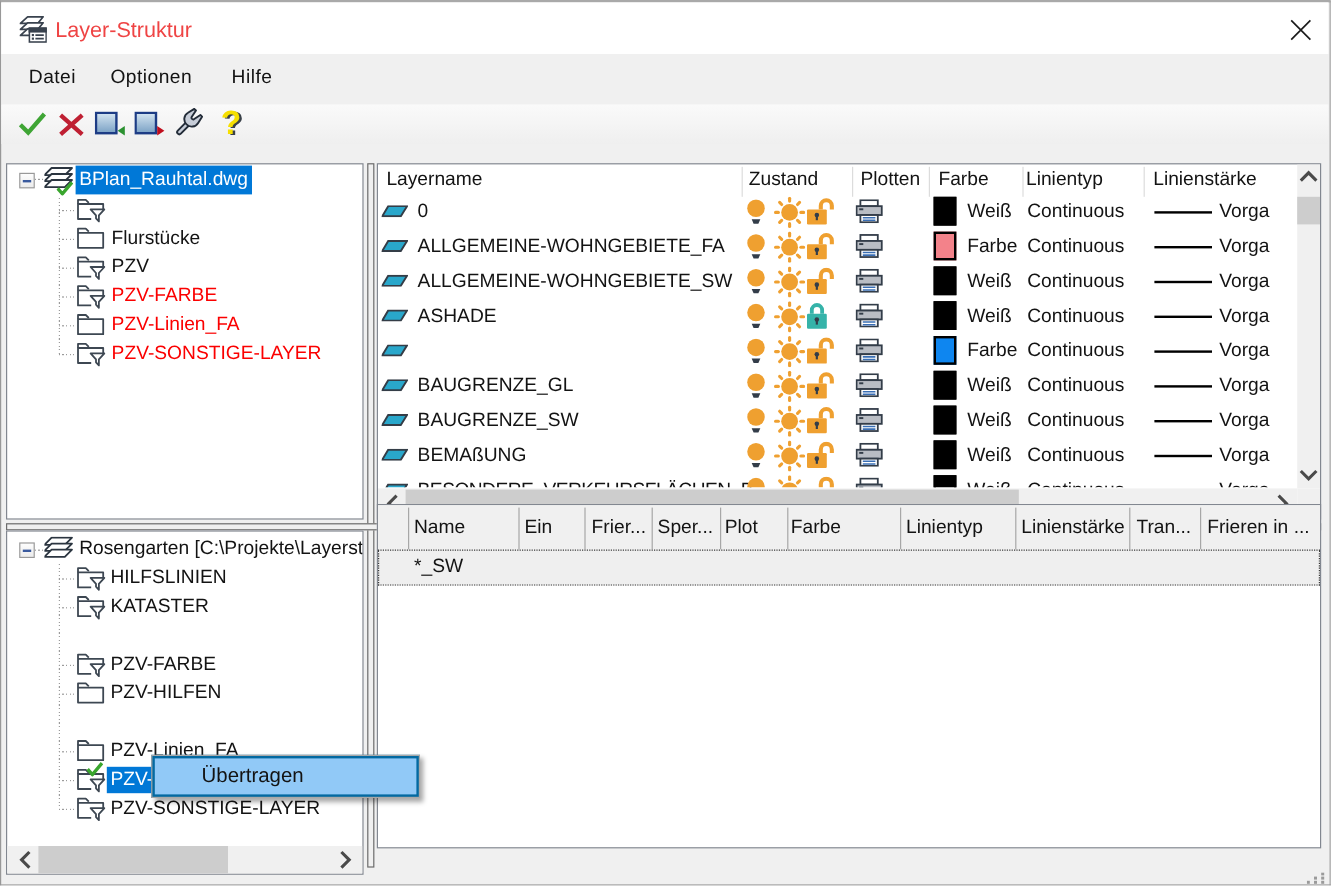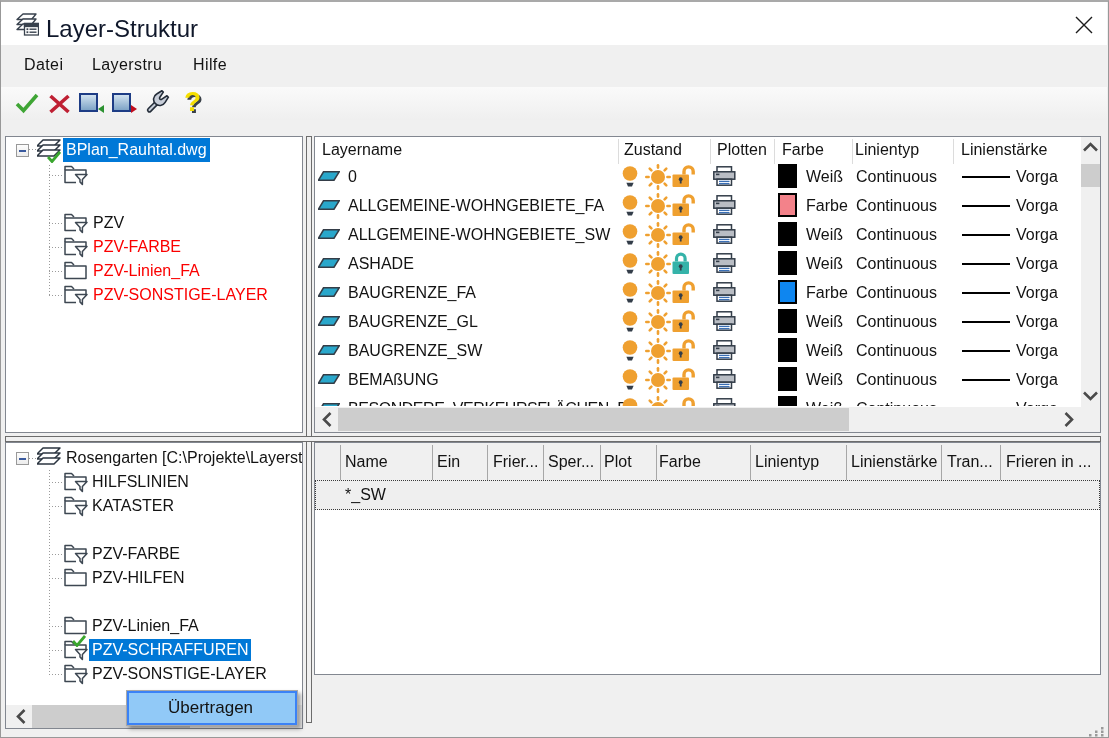--- a/index.html
+++ b/index.html
@@ -1,20 +1,20 @@
 <!DOCTYPE html>
 <html><head><meta charset="utf-8">
 <style>
 *{margin:0;padding:0;box-sizing:border-box}
 html,body{width:1109px;height:738px;overflow:hidden}
 body{font-family:"Liberation Sans",sans-serif;background:#f0f0f0;position:relative;color:#131313}
 .abs{position:absolute}
 #win{position:absolute;left:0;top:0;width:1109px;height:738px;border:1px solid #989898;border-top:2px solid #a9a9a9;background:#f0f0f0}
 #titlebar{position:absolute;left:1px;top:2px;width:1106px;height:43px;background:#fff}
-#title{position:absolute;left:45px;top:13px;font-size:24px;color:#0f172a}
+#title{position:absolute;left:45px;top:13px;font-size:18px;color:#ef4444}
 #menubar{position:absolute;left:1px;top:45px;width:1106px;height:42px;background:#f0f0f0;font-size:16px}
 .mi{position:absolute;top:11px;letter-spacing:0.4px}
 #toolbar{position:absolute;left:1px;top:87px;width:1106px;height:33px;background:linear-gradient(#fafafa,#efefef)}
 .panel{position:absolute;background:#fff;border:1px solid #828790}
 .split{position:absolute;background:#f0f0f0;border:1px solid #6c6c6c}
 .tree{font-size:16px;white-space:nowrap}
 .trow{position:absolute;height:24px;line-height:24px}
 .red{color:#fb0000}
 .sel{background:#0078d7;color:#fff}
 .hdot{position:absolute;height:1px;background-image:repeating-linear-gradient(to right,#9b9b9b 0 1px,transparent 1px 3px)}
@@ -44,21 +44,21 @@
     <rect x="10.5" y="18.3" width="1.8" height="1.8" fill="#39424e"></rect>
     <line x1="13.5" y1="19.2" x2="20.5" y2="19.2" stroke="#39424e" stroke-width="1.4"></line>
   </svg>
   <div id="title">Layer-Struktur</div>
   <svg class="abs" style="left:1074px;top:14px" width="18" height="18" viewBox="0 0 18 18">
     <path d="M1,1 L17,17 M17,1 L1,17" stroke="#1b1b1b" stroke-width="1.4"></path>
   </svg>
 </div>
 <div id="menubar">
   <span class="mi" style="left:23px">Datei</span>
-  <span class="mi" style="left:91px">Layerstru</span>
+  <span class="mi" style="left:91px">Optionen</span>
   <span class="mi" style="left:192px">Hilfe</span>
 </div>
 <div id="toolbar">
   <svg class="abs" style="left:14px;top:6px" width="24" height="21" viewBox="0 0 24 21">
     <polyline points="2,11 8.5,17.5 22,2" fill="none" stroke="#3fa535" stroke-width="3.6"></polyline>
   </svg>
   <svg class="abs" style="left:47px;top:7px" width="23" height="20" viewBox="0 0 23 20">
     <path d="M2.5,2 L20.5,18 M20.5,2 L2.5,18" stroke="#bf2033" stroke-width="3.6"></path>
   </svg>
   <svg class="abs" style="left:78px;top:6px" width="27" height="23" viewBox="0 0 27 23">
@@ -170,20 +170,27 @@
   <svg class="abs" style="left:41px;top:14px" width="14" height="12" viewBox="0 0 14 12">
       <use href="#checkg"></use>
     </svg>
   <div class="vdot" style="left:43px;top:28px;height:131px"></div>
   <div class="trow sel" style="left:57px;top:1px;padding:0 3px">BPlan_Rauhtal.dwg</div>
   <div class="trow" style="top:26px;left:0;width:298px">
     <div class="hdot" style="left:43px;top:12px;width:15px"></div>
     <svg class="abs" style="left:58px;top:1px" width="24" height="22" viewBox="0 0 24 22">
         <use href="#folderf"></use>
       </svg>
+  </div>
+  <div class="trow" style="top:50px;left:0;width:298px">
+    <div class="hdot" style="left:43px;top:12px;width:15px"></div>
+    <svg class="abs" style="left:58px;top:1px" width="24" height="22" viewBox="0 0 24 22">
+        <use href="#folder"></use>
+      </svg>
+    <span class="abs" style="left:87px">Flurstücke</span>
   </div>
   <div class="trow" style="top:74px;left:0;width:298px">
     <div class="hdot" style="left:43px;top:12px;width:15px"></div>
     <svg class="abs" style="left:58px;top:1px" width="24" height="22" viewBox="0 0 24 22">
         <use href="#folderf"></use>
       </svg>
     <span class="abs" style="left:87px">PZV</span>
   </div>
   <div class="trow red" style="top:98px;left:0;width:298px">
     <div class="hdot" style="left:43px;top:12px;width:15px"></div>
@@ -310,21 +317,20 @@
     <div class="swatch" style="left:463px;background:black"></div>
     <span class="cell" style="left:491px">Weiß</span>
     <span class="cell" style="left:541px">Continuous</span>
     <div style="position:absolute;left:647px;top:14px;width:48px;height:2px;background:#000"></div>
     <span class="cell" style="left:701px">Vorga</span>
     </div>
       <div class="trw" style="position:absolute;left:0;top:116px;width:766px;height:29px">
     <svg class="abs" style="left:3px;top:9px" width="22" height="10" viewBox="0 0 22 10">
           <use href="#para"></use>
         </svg>
-    <span class="cell" style="left:33px">BAUGRENZE_FA</span>
     <svg class="abs" style="left:307px;top:4px" width="16" height="21" viewBox="0 0 16 21">
           <use href="#bulb"></use>
         </svg>
     <svg class="abs" style="left:330px;top:2px" width="26" height="26" viewBox="0 0 26 26">
           <use href="#sun"></use>
         </svg>
     <svg class="abs" style="left:357px;top:3px" width="23" height="23" viewBox="0 0 23 23">
           <use href="#lockopen"></use>
         </svg>
     <svg class="abs" style="left:398px;top:4px" width="23" height="20" viewBox="0 0 23 20">
@@ -527,21 +533,21 @@
       </svg>
     <div class="sbthumb" style="left:26px;top:0;width:158px;height:23px"></div>
     <svg class="abs" style="left:274px;top:3px" width="17" height="17" viewBox="0 0 14 17">
         <g transform="rotate(90 7 8.5)">
           <use href="#chev" transform="translate(-1.5,2)"></use>
         </g>
       </svg>
   </div>
 </div>
 
-<div class="panel" id="pbr" style="left:314px;top:442px;width:787px;height:233px;overflow:hidden;font-size:16px">
+<div class="panel" id="pbr" style="left:314px;top:420px;width:787px;height:287px;overflow:hidden;font-size:16px">
   <div style="position:absolute;left:0;top:0;width:785px;height:37px;background:#f0f0f0"></div>
   <div class="coldiv2" style="left:25px"></div>
   <div class="coldiv2" style="left:117px"></div>
   <div class="coldiv2" style="left:172px"></div>
   <div class="coldiv2" style="left:228px"></div>
   <div class="coldiv2" style="left:285px"></div>
   <div class="coldiv2" style="left:341px"></div>
   <div class="coldiv2" style="left:435px"></div>
   <div class="coldiv2" style="left:531px"></div>
   <div class="coldiv2" style="left:626px"></div>
@@ -554,21 +560,21 @@
   <div class="hdr2" style="left:344px">Farbe</div>
   <div class="hdr2" style="left:440px">Linientyp</div>
   <div class="hdr2" style="left:536px">Linienstärke</div>
   <div class="hdr2" style="left:632px">Tran...</div>
   <div class="hdr2" style="left:691px">Frieren in ...</div>
   <div style="position:absolute;left:0px;top:37px;width:785px;height:30px;background:#efefef;border:1px dotted #3a3a3a">
     <span style="position:absolute;left:29px;top:0;line-height:28px">*_SW</span>
   </div>
 </div>
 
-<div id="ctxmenu" style="position:absolute;left:126px;top:690px;width:172px;height:36px;background:#3b82f6;border:1px solid #a8a8a8;box-shadow:3px 3px 4px rgba(0,0,0,.35);z-index:50">
+<div id="ctxmenu" style="position:absolute;left:126px;top:629px;width:224px;height:36px;background:#0369a1;border:1px solid #a8a8a8;box-shadow:3px 3px 4px rgba(0,0,0,.35);z-index:50">
   <div style="position:absolute;left:2px;top:2px;right:2px;bottom:2px;background:#91c9f7"></div>
   <div style="position:absolute;left:41px;top:0;height:34px;line-height:34px;font-size:17px">Übertragen</div>
 </div>
 
 <svg class="abs" style="left:1089px;top:727px" width="16" height="10" viewBox="0 0 16 10">
   <g fill="#9a9a9a">
       <rect x="12" y="0" width="2.5" height="2.5"></rect>
       <rect x="6" y="3.5" width="2.5" height="2.5"></rect>
       <rect x="12" y="3.5" width="2.5" height="2.5"></rect>
       <rect x="0" y="7" width="2.5" height="2.5"></rect>

